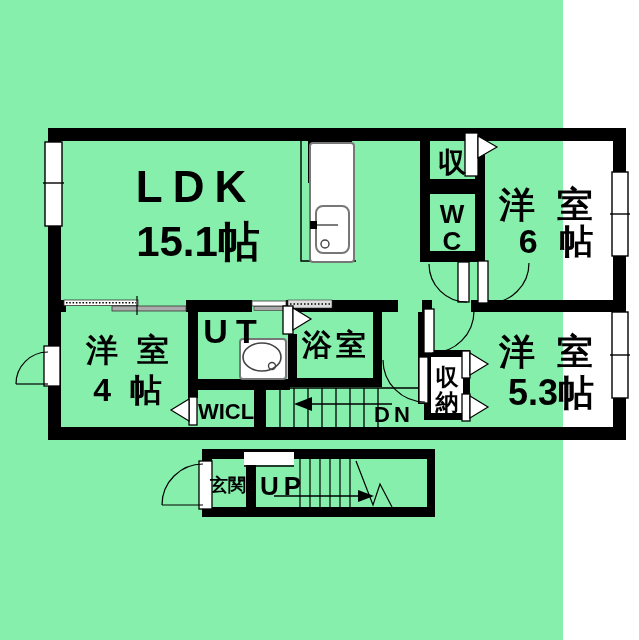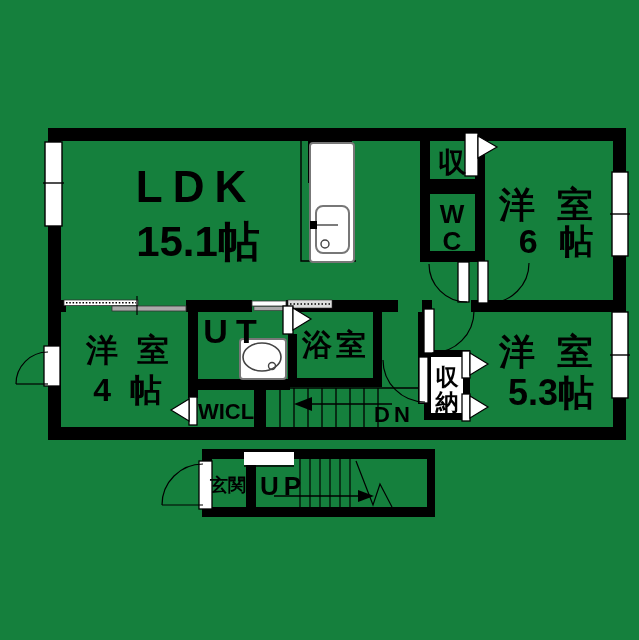--- a/index.html
+++ b/index.html
@@ -1,16 +1,16 @@
 <!DOCTYPE html>
 <html><head>
 <meta charset="utf-8">
 <style>
   html,body{margin:0;padding:0;background:#ffffff;}
-  .stage{width:639px;height:640px;position:relative;background:#15803d;}
+  .stage{width:563px;height:640px;position:relative;background:#86efac;}
   svg{display:block;}
   text{font-family:"Liberation Sans","DejaVu Sans",sans-serif;font-weight:bold;fill:#000;}
   .wall{fill:#000;}
   .thin{stroke:#000;stroke-width:1.4;fill:none;}
   .arc{stroke:#000;stroke-width:1.2;fill:none;}
   .leaf{fill:#fff;stroke:#000;stroke-width:1.3;}
   .tri{fill:#fff;stroke:#000;stroke-width:1.2;}
   .win{fill:#fff;stroke:#000;stroke-width:1.4;}
   .fixture{fill:#fff;stroke:#777;stroke-width:2;}
   .fixline{stroke:#444;stroke-width:1.4;fill:none;}

